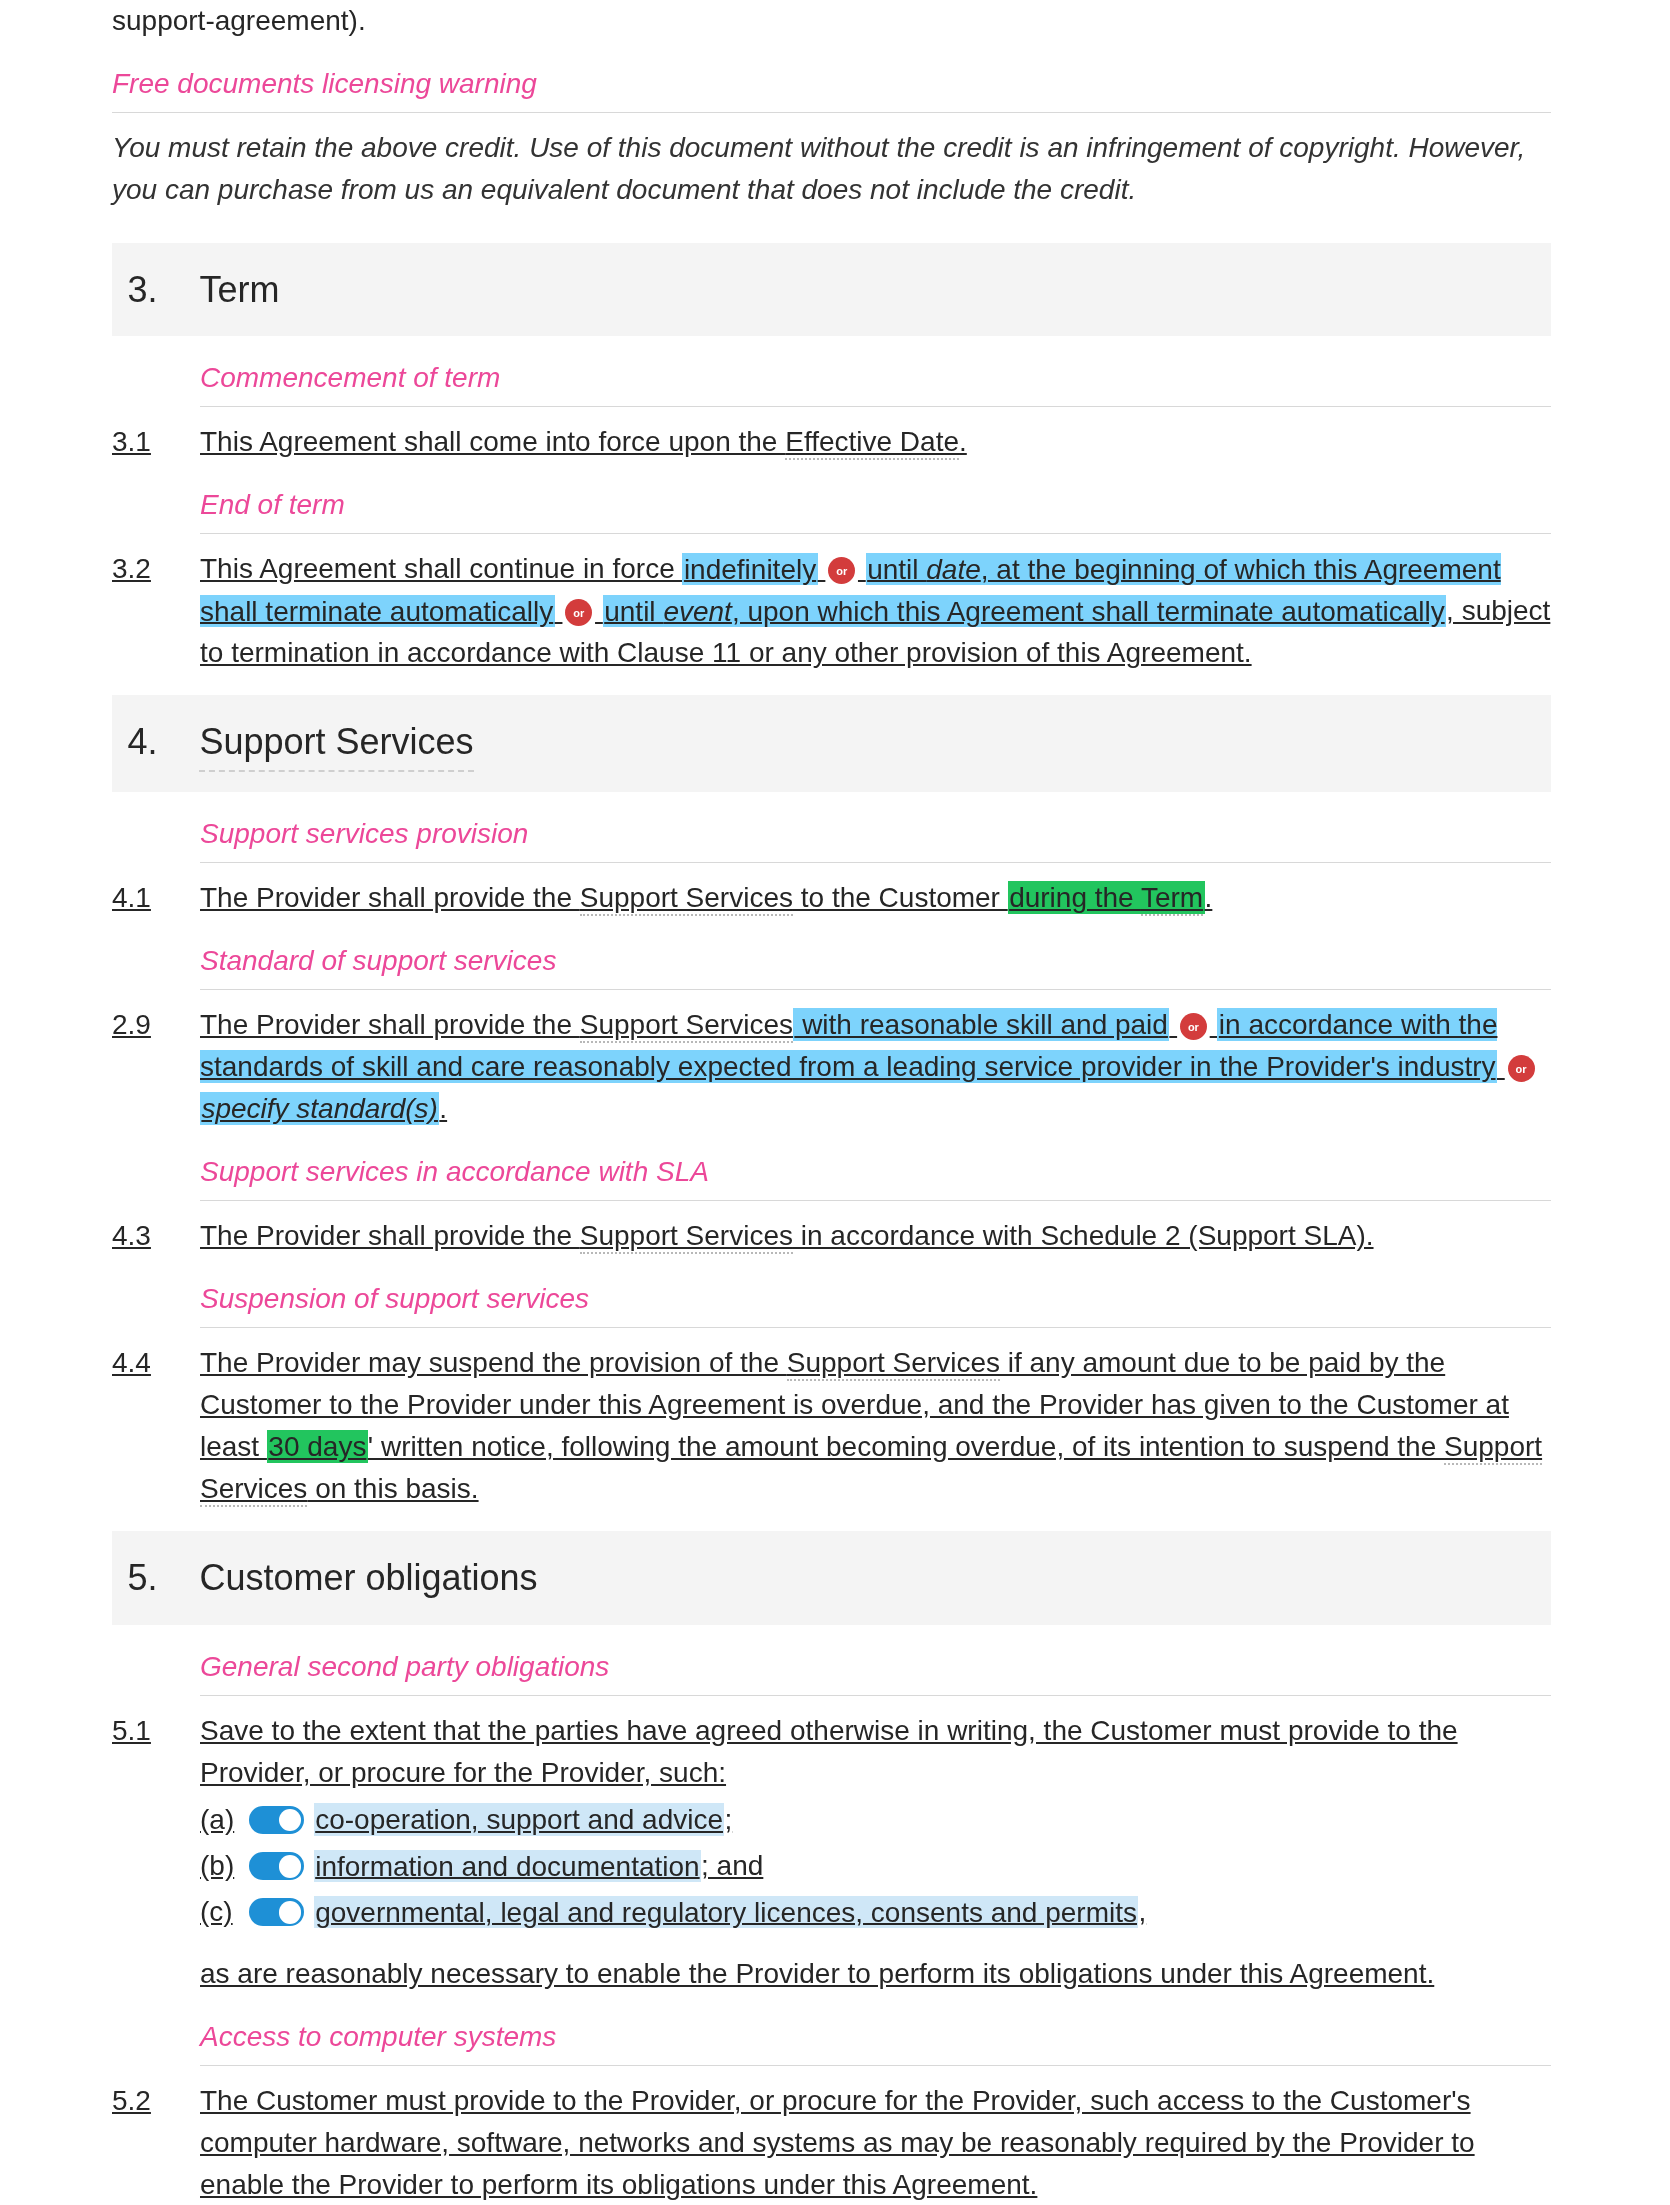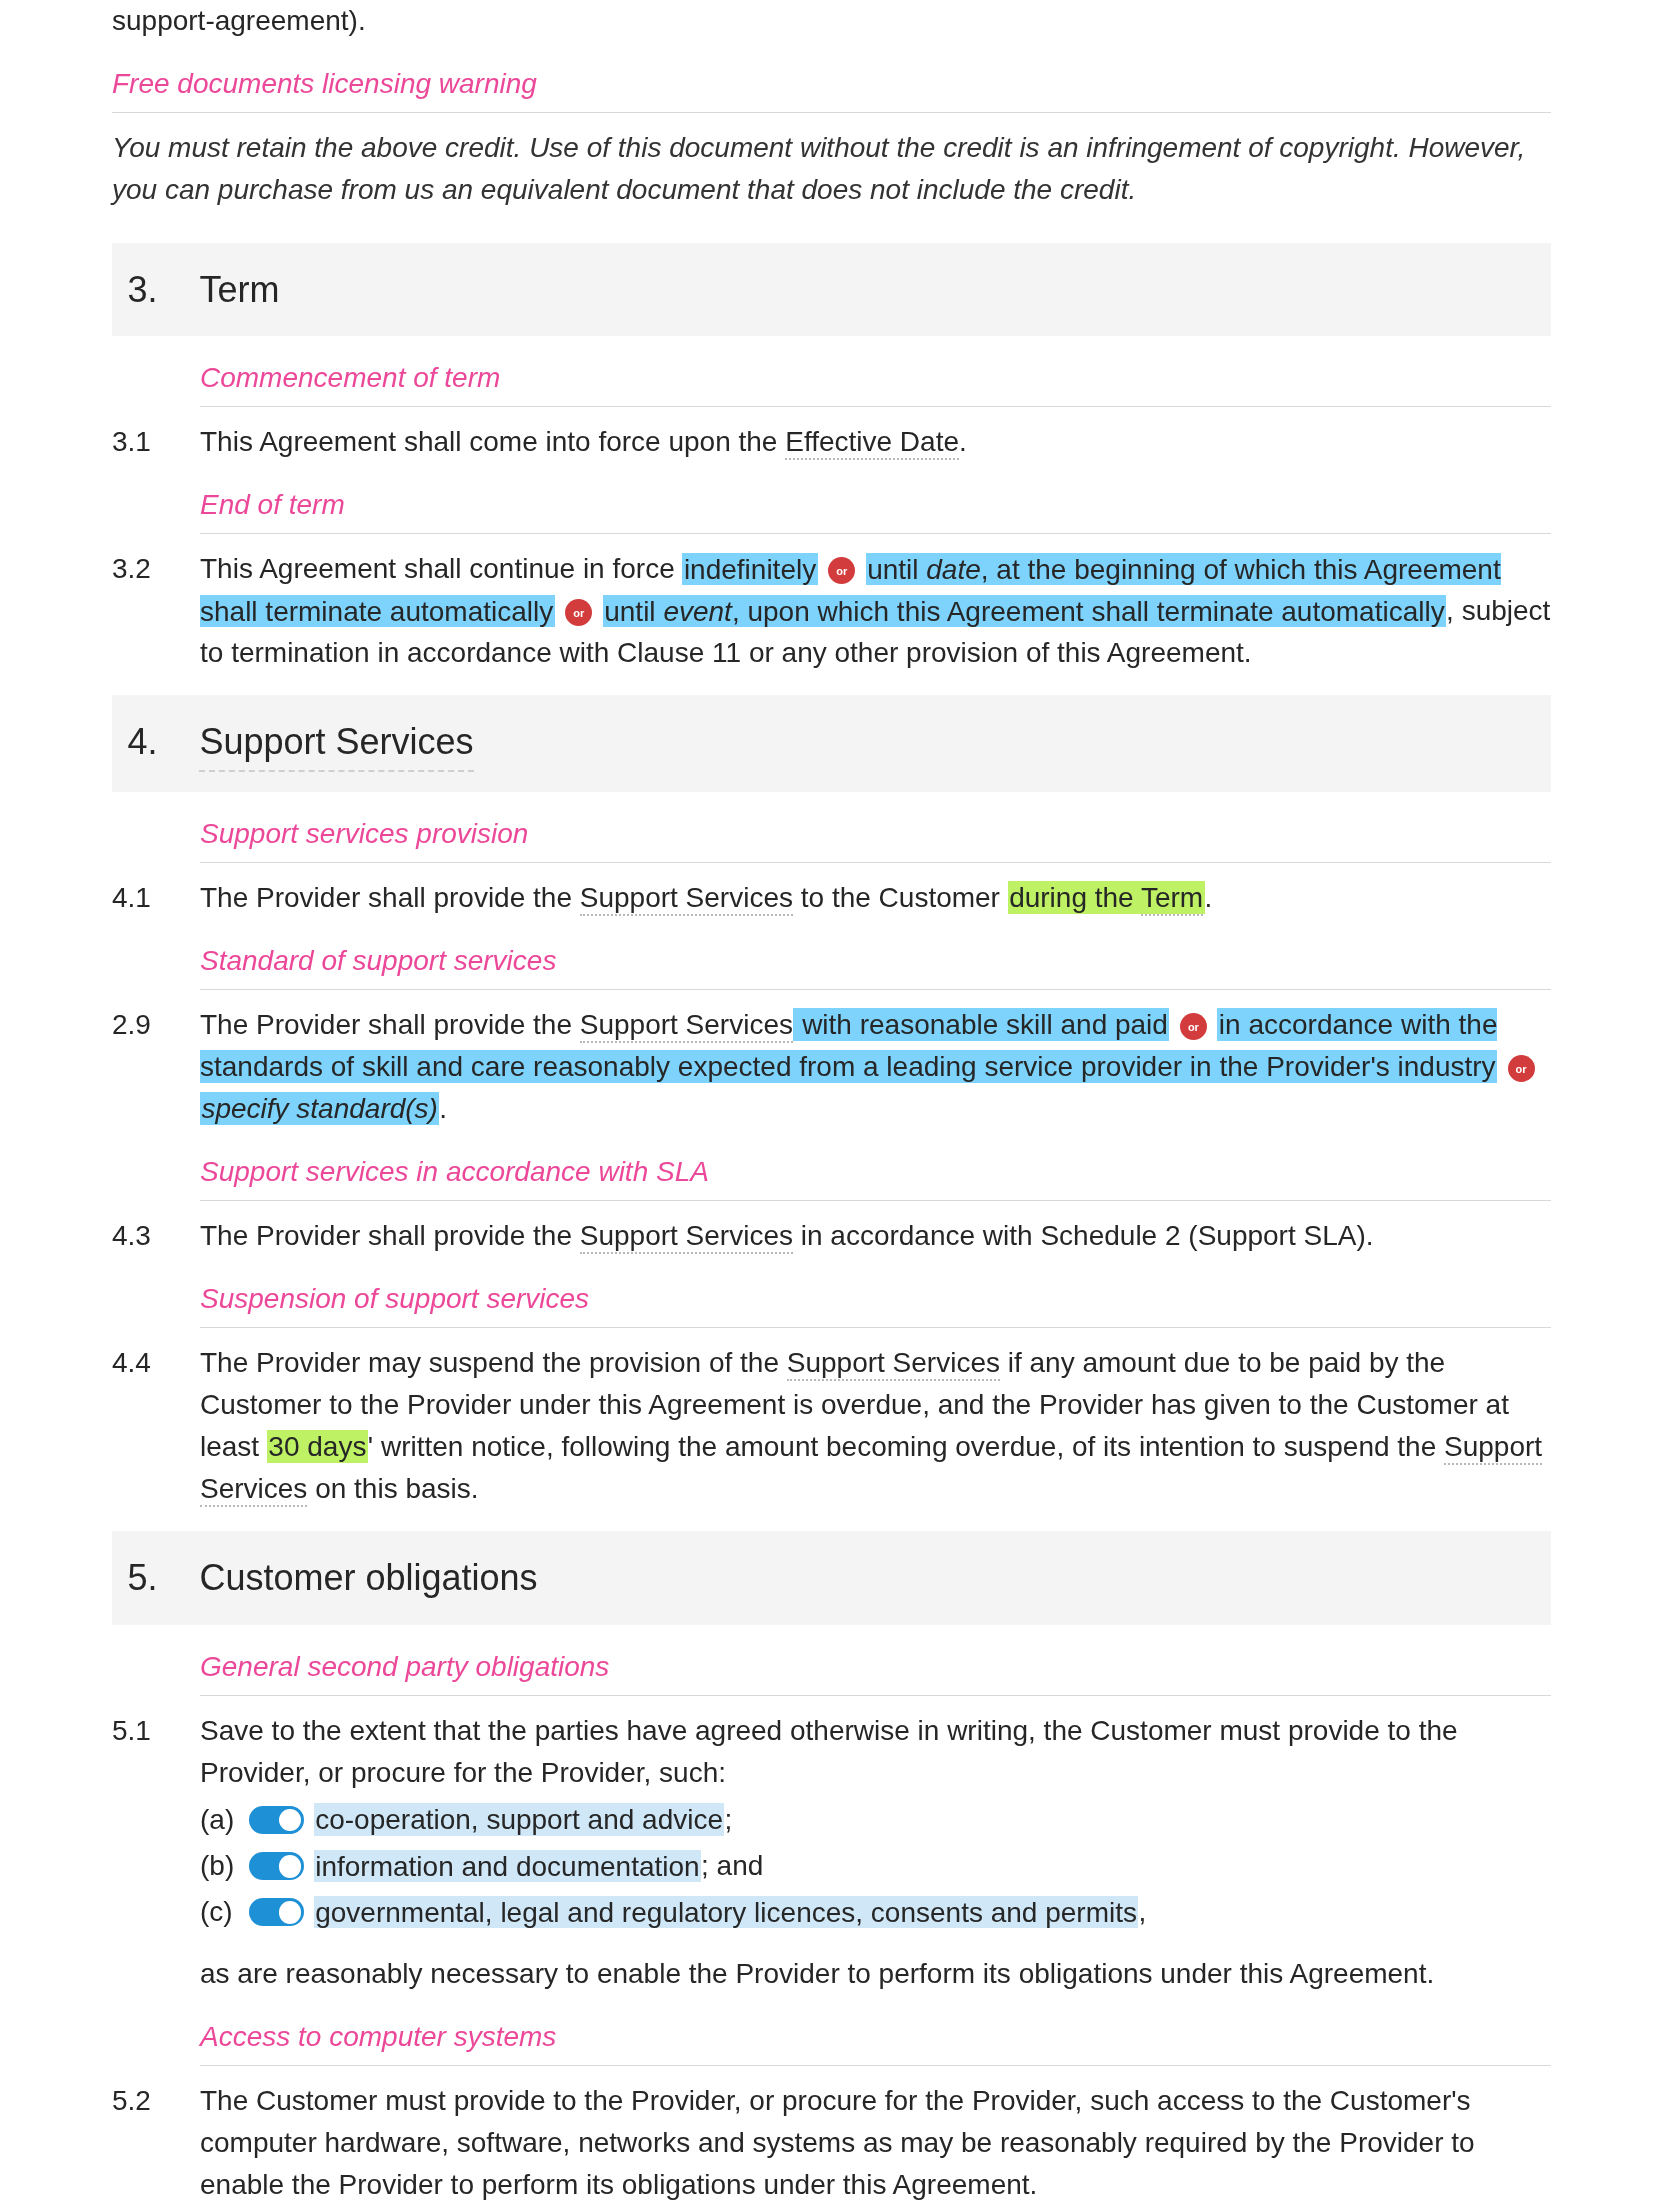--- a/index.html
+++ b/index.html
@@ -48,25 +48,26 @@
   .section-title { }
   .dotted-title {
     border-bottom: 2.1px dashed #cfcfcf;
     padding-bottom: 1.4px;
   }
 
   .clause {
     display: flex;
     margin: 7px 0 19.7px 0;
     font-size: 28px;
+    text-decoration: underline;
   }
   .clause-num { width: 88px; flex-shrink: 0; color: #262626; }
   .clause-body { flex: 1; }
 
-  .ed-highlight { background: #bef264; padding: 0.7px 1.4px; }
+  .ed-highlight { background: #22c55e; padding: 0.7px 1.4px; }
   .ed-soft { background: #7dd3fc; padding: 0.7px 1.4px; }
   .ed-blue { background: #cfe7f7; padding: 0.7px 1.4px; }
   .italic { font-style: italic; }
 
   .or-badge {
     display: inline-flex;
     align-items: center;
     justify-content: center;
     background: #d33c3c;
     color: #fff;

